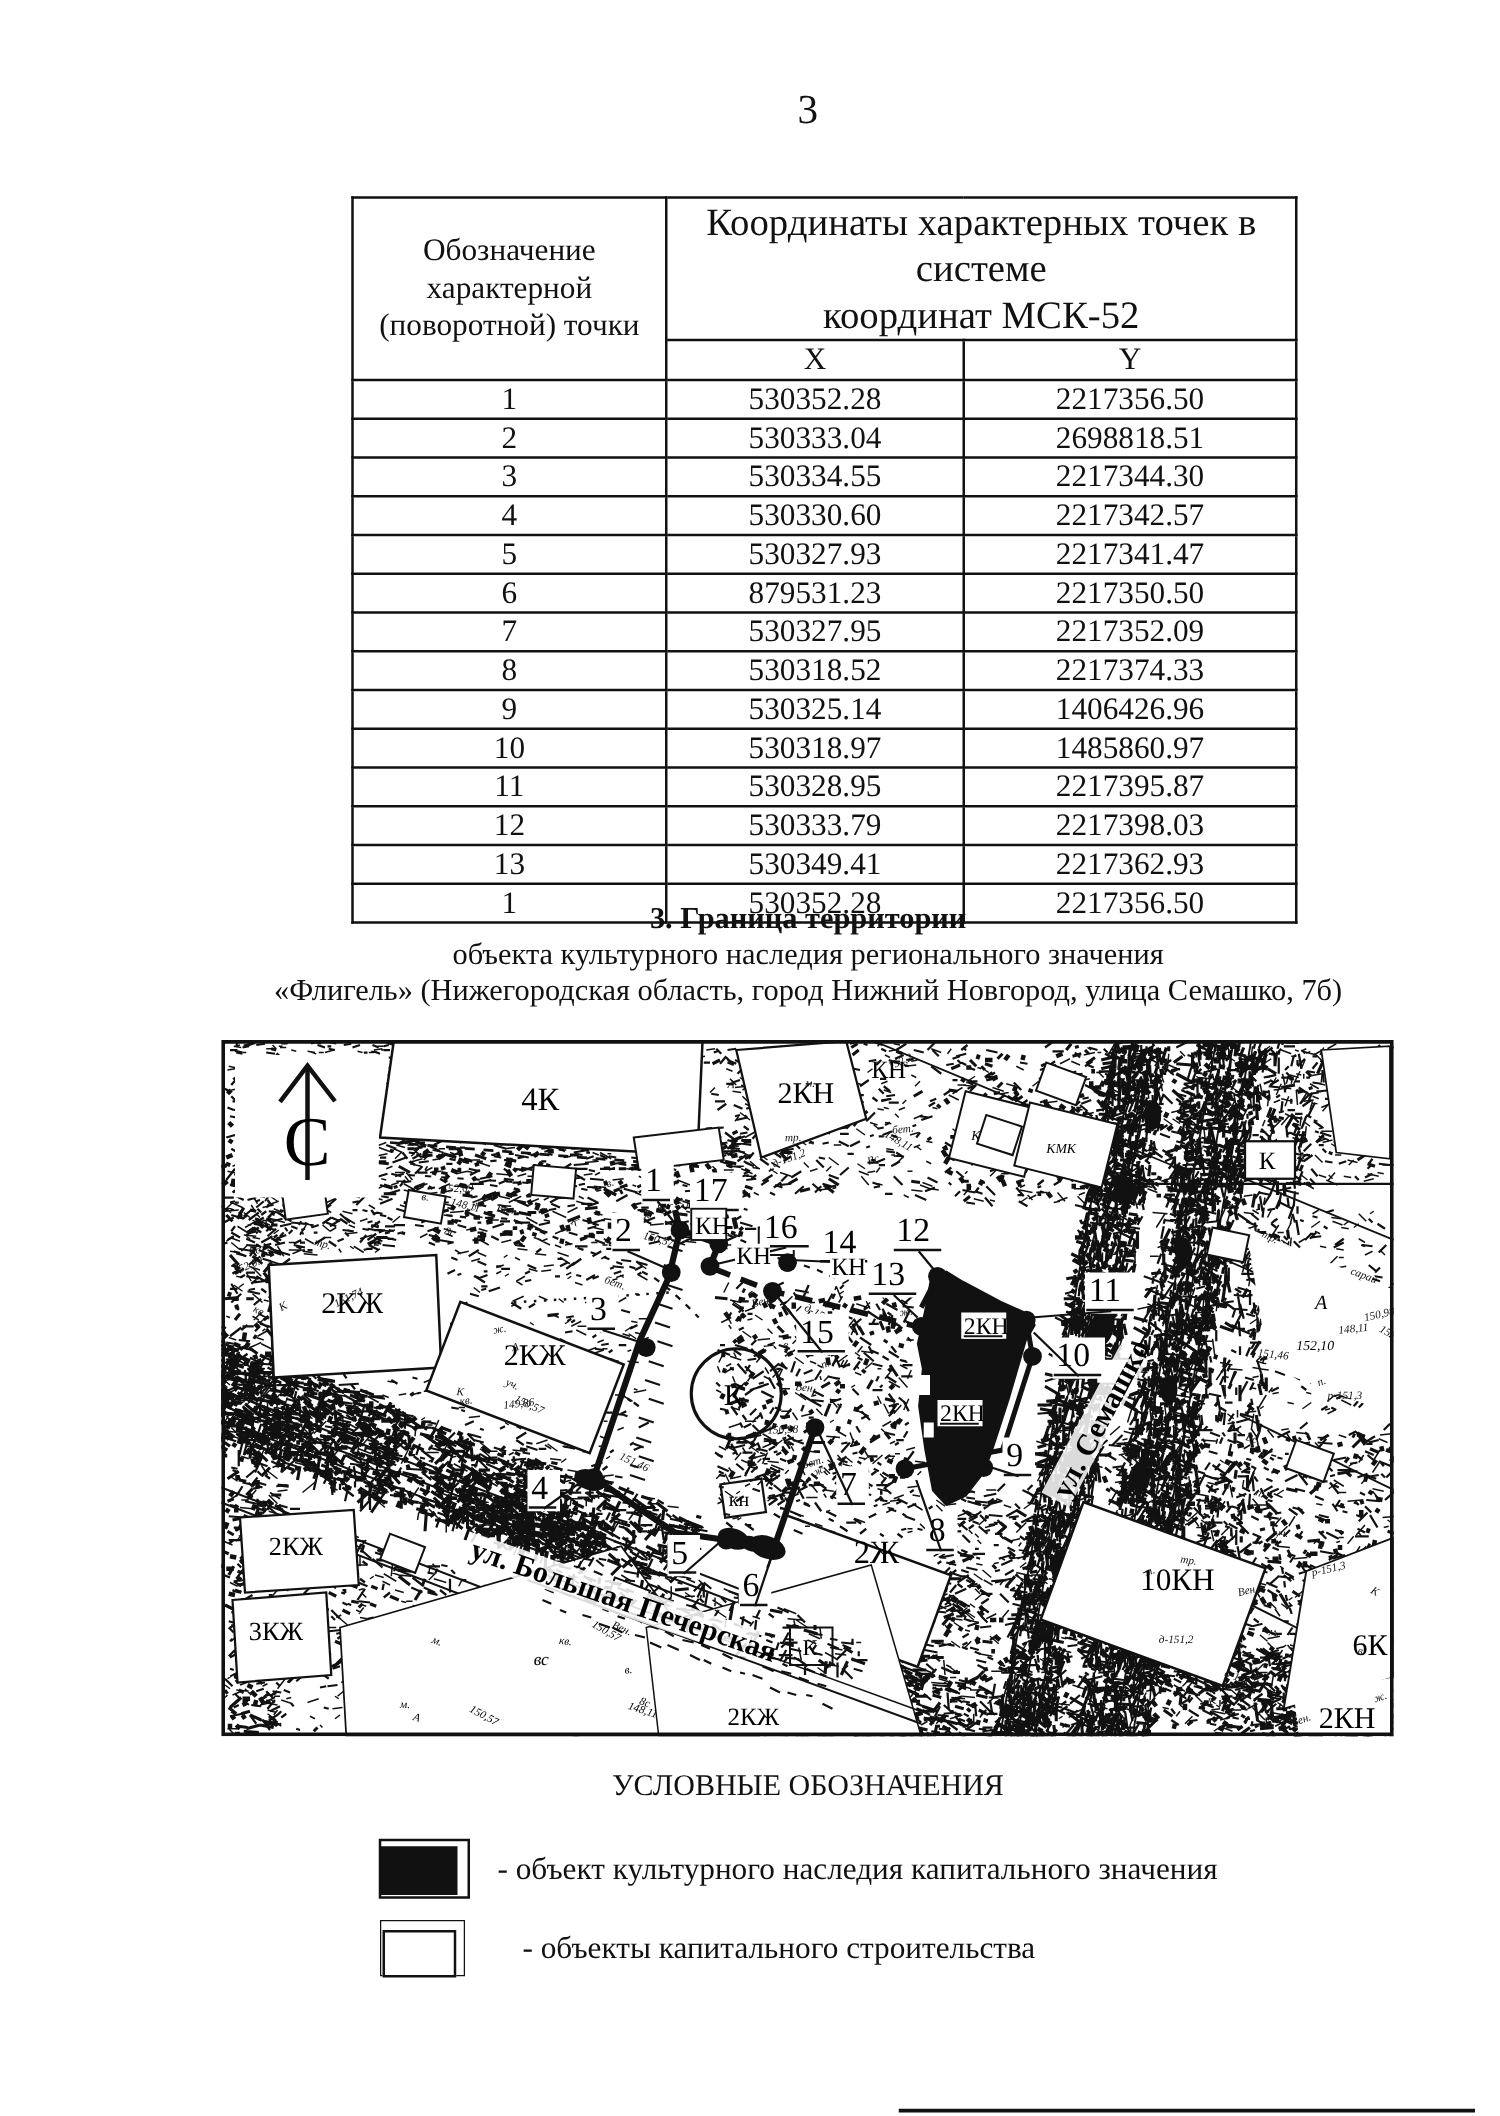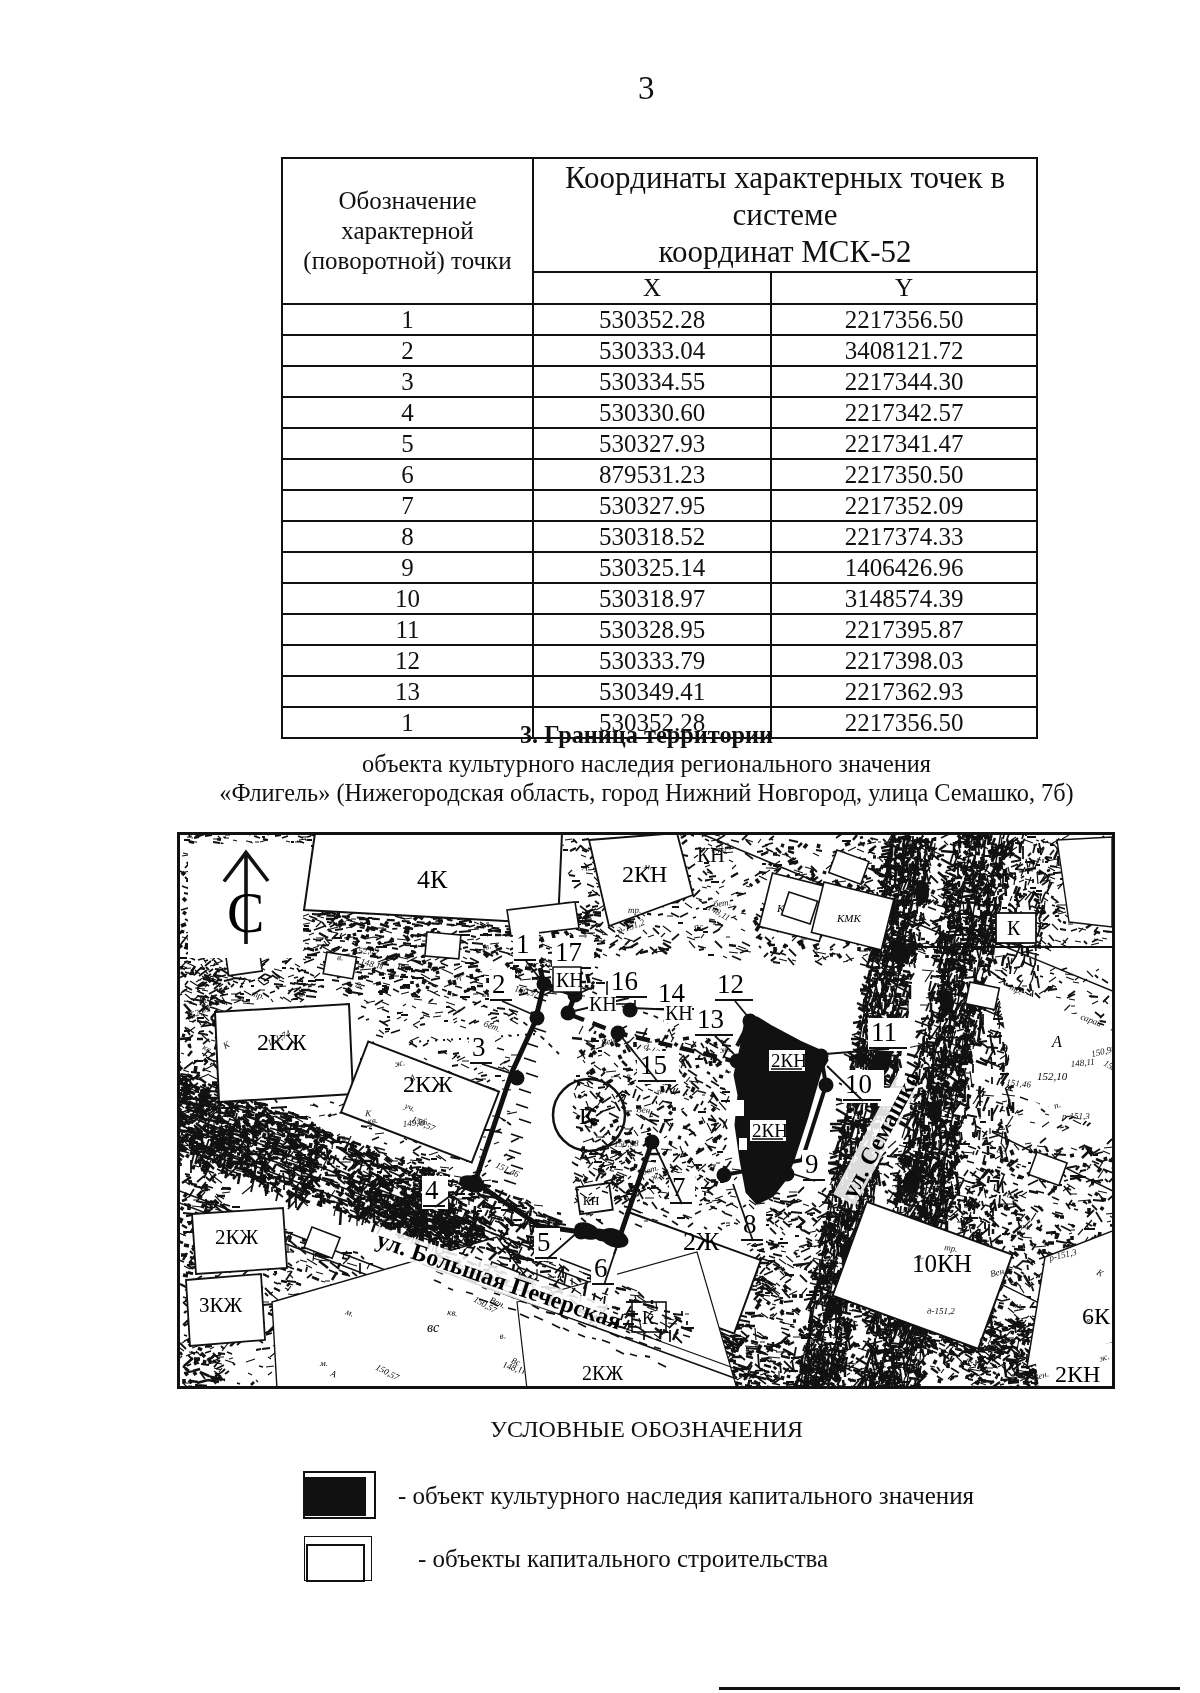--- a/index.html
+++ b/index.html
@@ -41,21 +41,21 @@
         <th>Y</th>
       </tr>
 <tr>
         <td class="c1">1</td>
         <td class="c2">530352.28</td>
         <td class="c3">2217356.50</td>
       </tr>
 <tr>
         <td class="c1">2</td>
         <td class="c2">530333.04</td>
-        <td class="c3">3408121.72</td>
+        <td class="c3">2698818.51</td>
       </tr>
 <tr>
         <td class="c1">3</td>
         <td class="c2">530334.55</td>
         <td class="c3">2217344.30</td>
       </tr>
 <tr>
         <td class="c1">4</td>
         <td class="c2">530330.60</td>
         <td class="c3">2217342.57</td>
@@ -81,21 +81,21 @@
         <td class="c3">2217374.33</td>
       </tr>
 <tr>
         <td class="c1">9</td>
         <td class="c2">530325.14</td>
         <td class="c3">1406426.96</td>
       </tr>
 <tr>
         <td class="c1">10</td>
         <td class="c2">530318.97</td>
-        <td class="c3">3148574.39</td>
+        <td class="c3">1485860.97</td>
       </tr>
 <tr>
         <td class="c1">11</td>
         <td class="c2">530328.95</td>
         <td class="c3">2217395.87</td>
       </tr>
 <tr>
         <td class="c1">12</td>
         <td class="c2">530333.79</td>
         <td class="c3">2217398.03</td>

